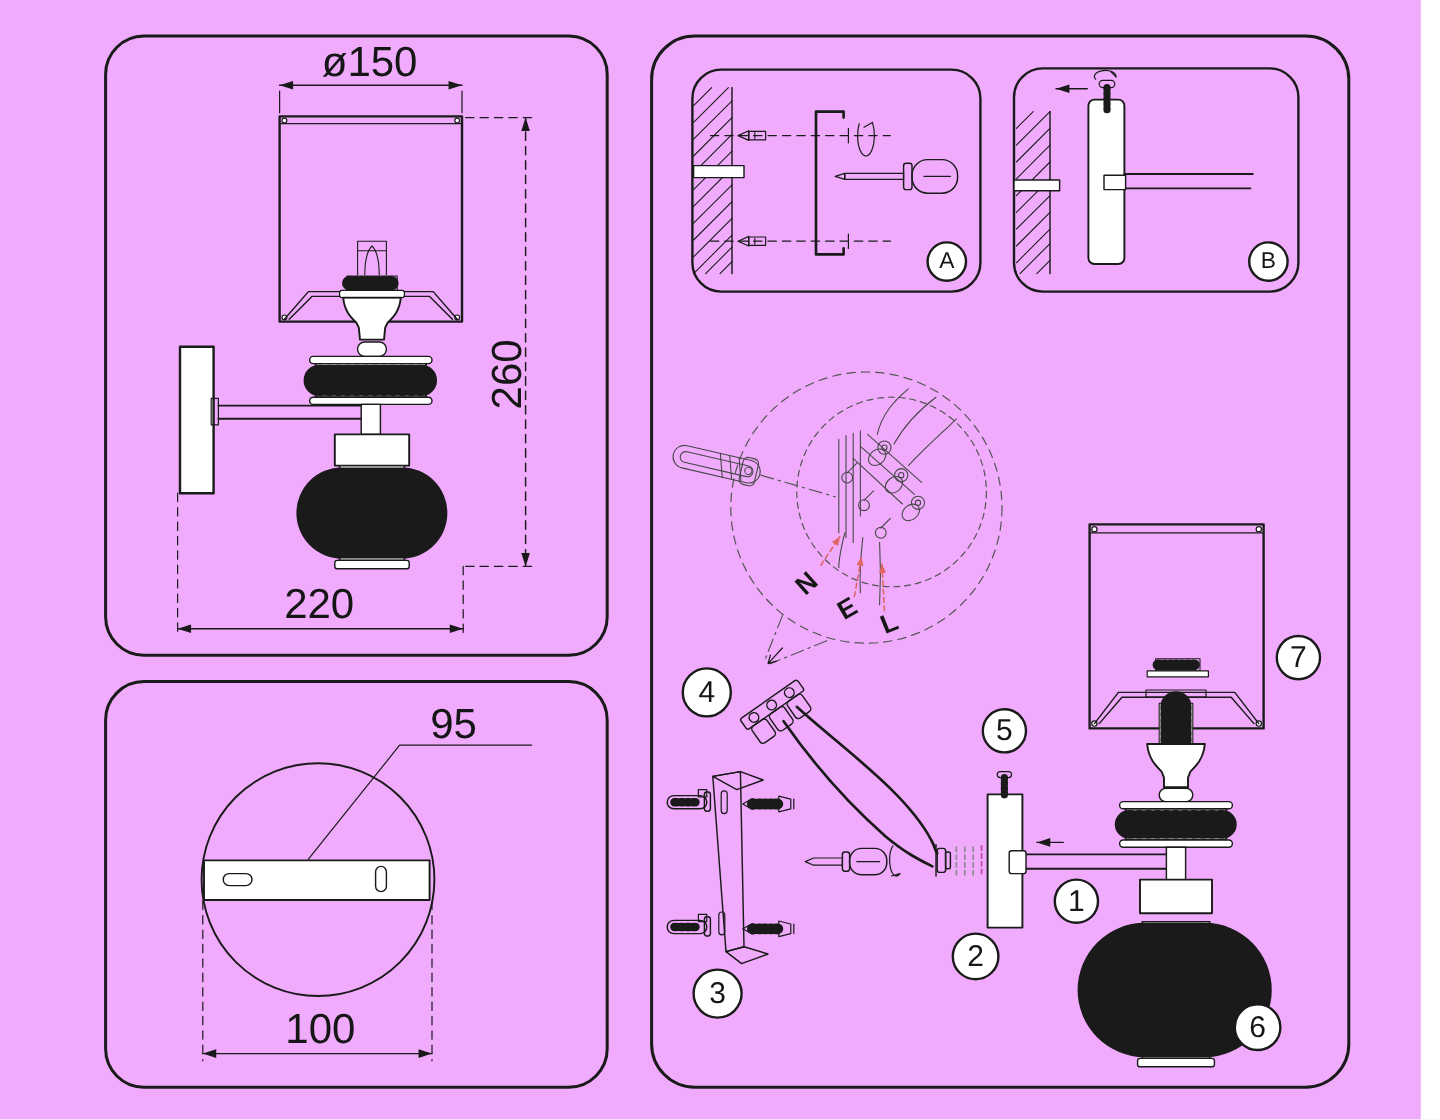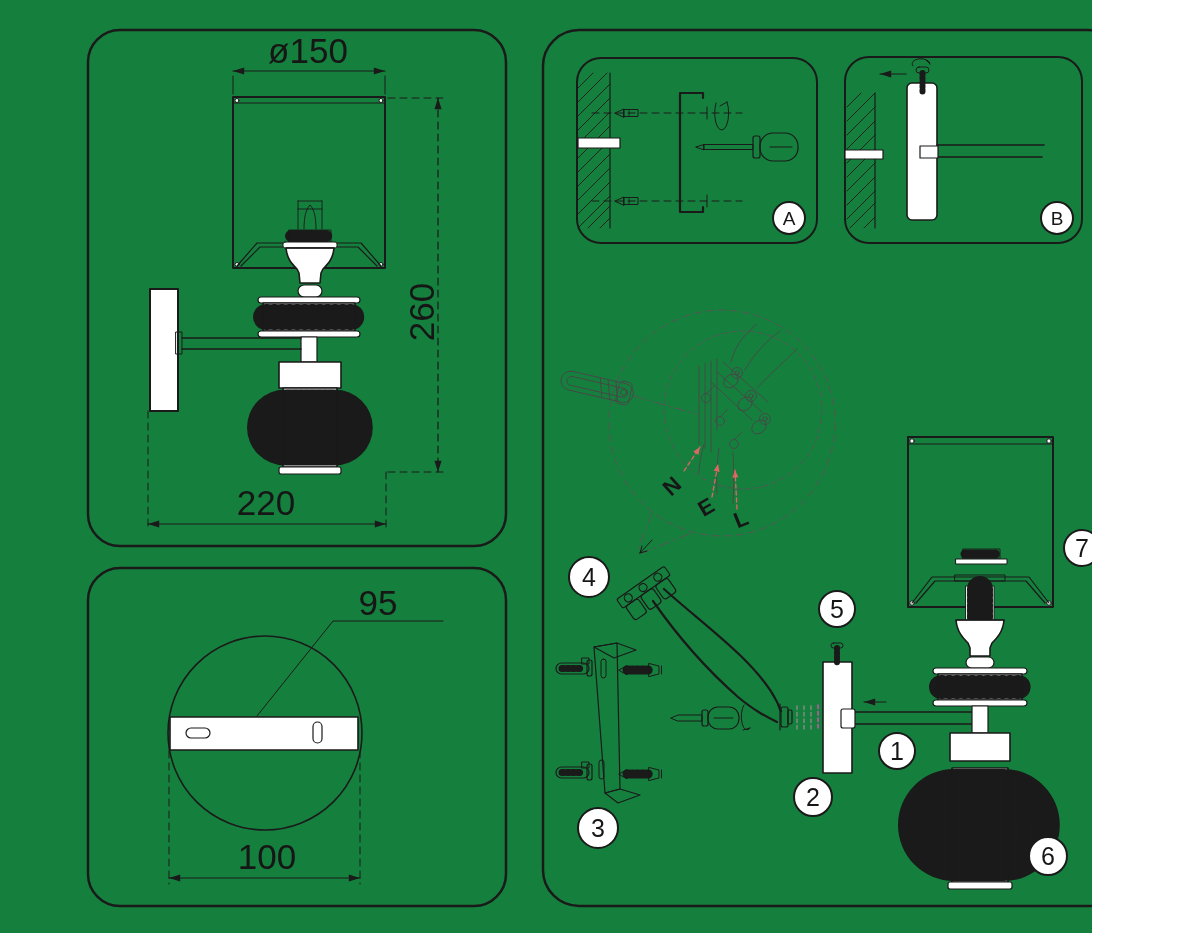--- a/index.html
+++ b/index.html
@@ -1,16 +1,16 @@
 <!DOCTYPE html>
 <html><head>
 <meta charset="utf-8">
 <style>
   html,body{margin:0;padding:0;background:#ffffff;}
-  .stage{width:1092px;height:933px;position:relative;background:#15803d;overflow:hidden;}
+  .stage{width:1184px;height:933px;position:relative;background:#f0abfc;overflow:hidden;}
   svg{display:block;}
   text{stroke:none;}
   .lbl{font-family:"Liberation Sans",sans-serif;fill:#161616;}
   .dim{font-size:35px;font-weight:500;}
   .num{font-size:25px;font-weight:500;}
   .ab{font-size:19px;font-weight:500;}
   .nel{font-size:22px;font-weight:700;}
   .bd{text-anchor:middle;dominant-baseline:central;}
   .w25{stroke-width:2.5}
   .w22{stroke-width:2.2}

